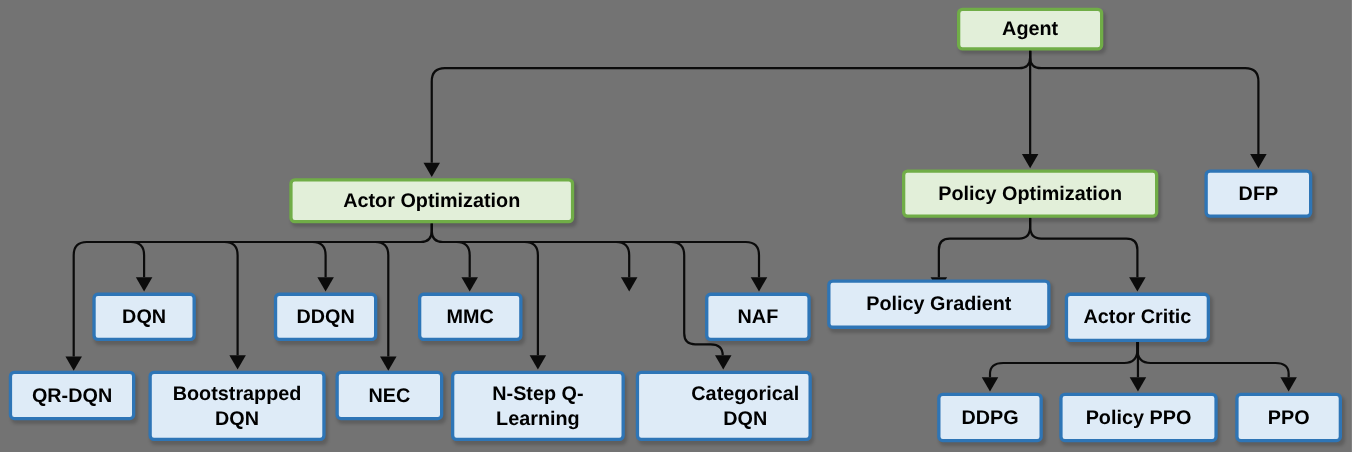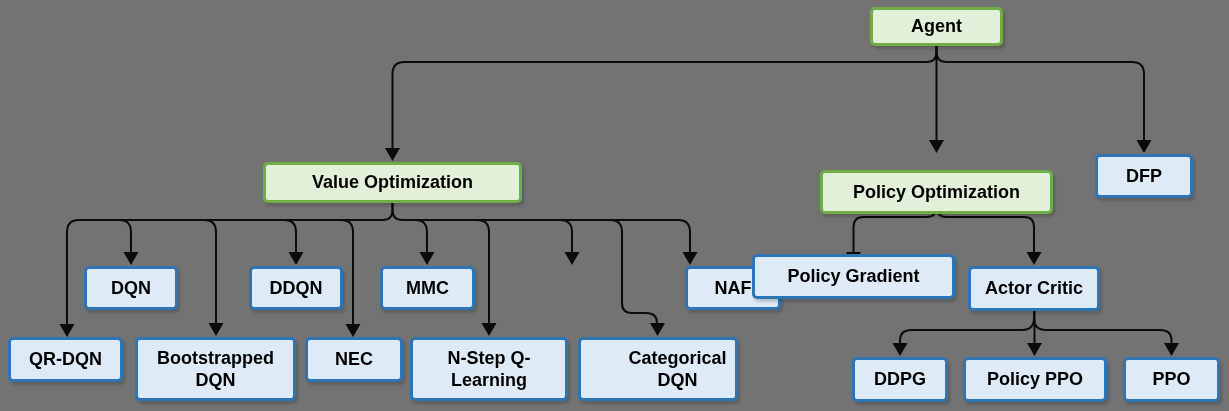--- a/index.html
+++ b/index.html
@@ -125,34 +125,34 @@
     </g>
 
     <g class="edge">
       <path d="M1034,311 V318 Q1034,330 1046,330 H1159.5 Q1171.5,330 1171.5,340 V343"></path>
       <polygon points="1164,343 1179,343 1171.5,356"></polygon>
     </g>
   </svg>
 
   <div class="node green" style="left:870px;top:7px;width:133px;height:39px;">Agent</div>
 
-  <div class="node green" style="left:263px;top:162px;width:259px;height:41px;">Value Optimization</div>
+  <div class="node green" style="left:263px;top:162px;width:259px;height:41px;">Actor Optimization</div>
 
-  <div class="node green" style="left:820px;top:170px;width:233px;height:44px;">Policy Optimization</div>
+  <div class="node green" style="left:820px;top:154px;width:233px;height:44px;">Policy Optimization</div>
 
   <div class="node blue" style="left:1095px;top:154px;width:98px;height:44px;">DFP</div>
 
   <div class="node blue" style="left:84px;top:266px;width:94px;height:44px;">DQN</div>
 
   <div class="node blue" style="left:249px;top:266px;width:94px;height:44px;">DDQN</div>
 
   <div class="node blue" style="left:380px;top:266px;width:95px;height:44px;">MMC</div>
 
 
-  <div class="node blue" style="left:641px;top:266px;width:96px;height:44px;margin-left:44px;">NAF</div>
+  <div class="node blue" style="left:641px;top:266px;width:96px;height:44px;">NAF</div>
 
   <div class="node blue" style="left:752px;top:254px;width:203px;height:45px;">Policy Gradient</div>
 
   <div class="node blue" style="left:968px;top:266px;width:132px;height:45px;">Actor Critic</div>
 
   <div class="node blue" style="left:8px;top:337px;width:115px;height:45px;">QR-DQN</div>
 
   <div class="node blue" style="left:135px;top:337px;width:161px;height:64px;">Bootstrapped DQN</div>
 
   <div class="node blue" style="left:305px;top:337px;width:98px;height:45px;">NEC</div>

